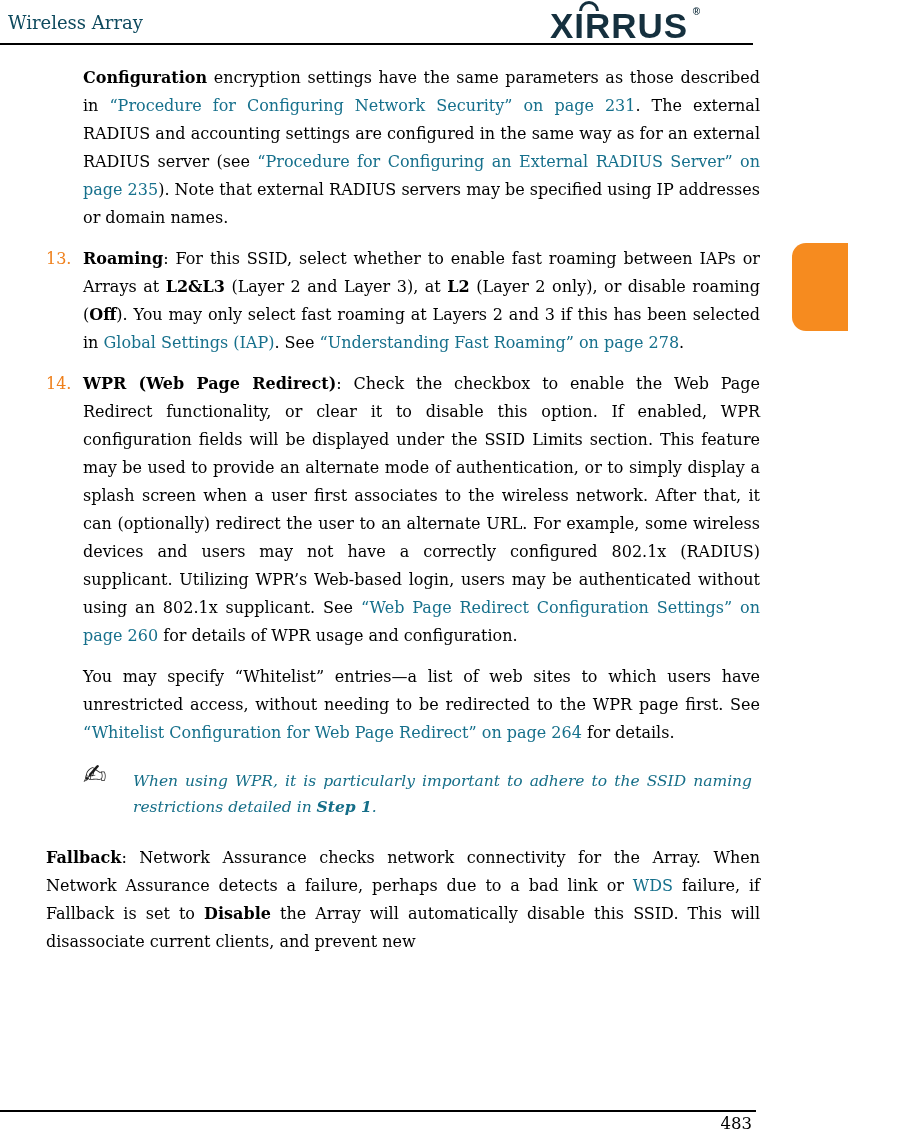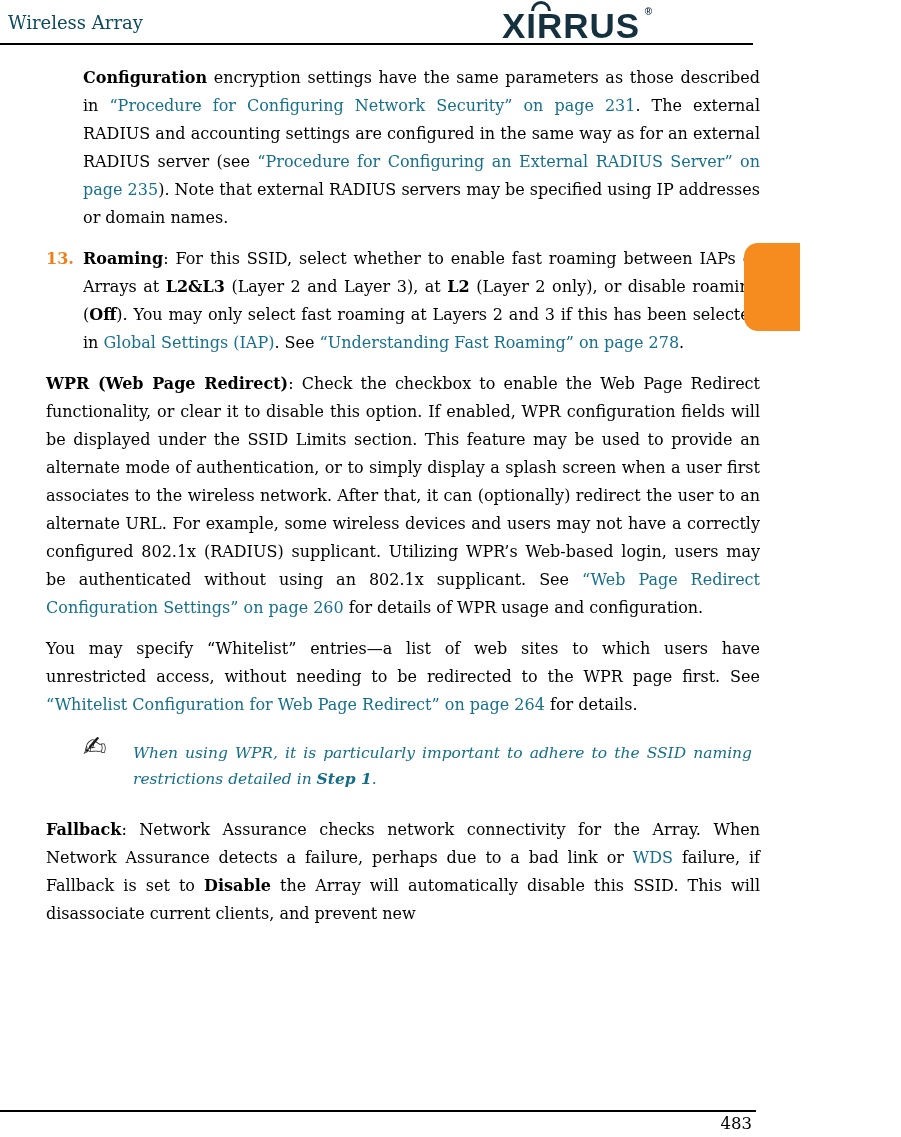--- a/index.html
+++ b/index.html
@@ -5,20 +5,21 @@
   html, body { margin: 0; padding: 0; }
   body { background: #ffffff; }
   .page {
     position: relative;
     width: 800px;
     height: 1137px;
     background: #ffffff;
     overflow: hidden;
     font-family: "DejaVu Serif", "Liberation Serif", serif;
     color: #000;
+    padding-left: 48px;
   }
 
   
   .header-title {
     position: absolute;
     top: 12px;
     left: 8px;
     font-size: 18px;
     color: var(--heading_teal, #0E4A5E);
   }
@@ -67,21 +68,21 @@
     font-size: 16px;
     line-height: 28px;
     text-align: justify;
   }
   .para { margin: 0 0 13px 0; }
   .intro { margin-left: 37px; }
   .list-item { display: flex; margin-bottom: 13px; }
   .num {
     flex: 0 0 37px;
     width: 37px;
-    font-weight: bold;
+    font-weight: normal;
     color: var(--accent_orange, #EF7F1A);
   }
   .item-body { flex: 1; min-width: 0; }
   .item-body .para:last-child { margin-bottom: 0; }
   .b { font-weight: bold; }
   .link { color: var(--link_teal, #16708C); }
 
   
   .note { display: flex; margin: 4px 0 16px 37px; }
   .note-icon {
@@ -161,20 +162,21 @@
     <p class="para intro"><span class="b">Configuration</span><span> encryption settings have the same parameters as those described in </span><span class="link">“Procedure for Configuring Network Security” on page 231</span><span>. The external RADIUS and accounting settings are configured in the same way as for an external RADIUS server (see </span><span class="link">“Procedure for Configuring an External RADIUS Server” on page 235</span><span>). Note that external RADIUS servers may be specified using IP addresses or domain names.</span></p>
 
     <div class="list-item">
       <span class="num">13.</span>
       <div class="item-body">
         <p class="para"><span class="b">Roaming</span><span>: For this SSID, select whether to enable fast roaming between IAPs or Arrays at </span><span class="b">L2&amp;L3</span><span> (Layer 2 and Layer 3), at </span><span class="b">L2</span><span> (Layer 2 only), or disable roaming (</span><span class="b">Off</span><span>). You may only select fast roaming at Layers 2 and 3 if this has been selected in </span><span class="link">Global Settings (IAP)</span><span>. See </span><span class="link">“Understanding Fast Roaming” on page 278</span><span>.</span></p>
       </div>
     </div>
 
     <div class="list-item">
+      <span class="num">14.</span>
       <div class="item-body">
         <p class="para"><span class="b">WPR (Web Page Redirect)</span><span>: Check the checkbox to enable the Web Page Redirect functionality, or clear it to disable this option. If enabled, WPR configuration fields will be displayed under the SSID Limits section. This feature may be used to provide an alternate mode of authentication, or to simply display a splash screen when a user first associates to the wireless network. After that, it can (optionally) redirect the user to an alternate URL. For example, some wireless devices and users may not have a correctly configured 802.1x (RADIUS) supplicant. Utilizing WPR’s Web-based login, users may be authenticated without using an 802.1x supplicant. See </span><span class="link">“Web Page Redirect Configuration Settings” on page 260</span><span> for details of WPR usage and configuration.</span></p>
         <p class="para"><span>You may specify “Whitelist” entries—a list of web sites to which users have unrestricted access, without needing to be redirected to the WPR page first. See </span><span class="link">“Whitelist Configuration for Web Page Redirect” on page 264</span><span> for details.</span></p>
       </div>
     </div>
 
     <div class="note">
       <span class="note-icon">✍</span>
       <p class="note-text"><span>When using WPR, it is particularly important to adhere to the SSID naming restrictions detailed in </span><span class="b">Step 1</span><span>.</span></p>
     </div>

